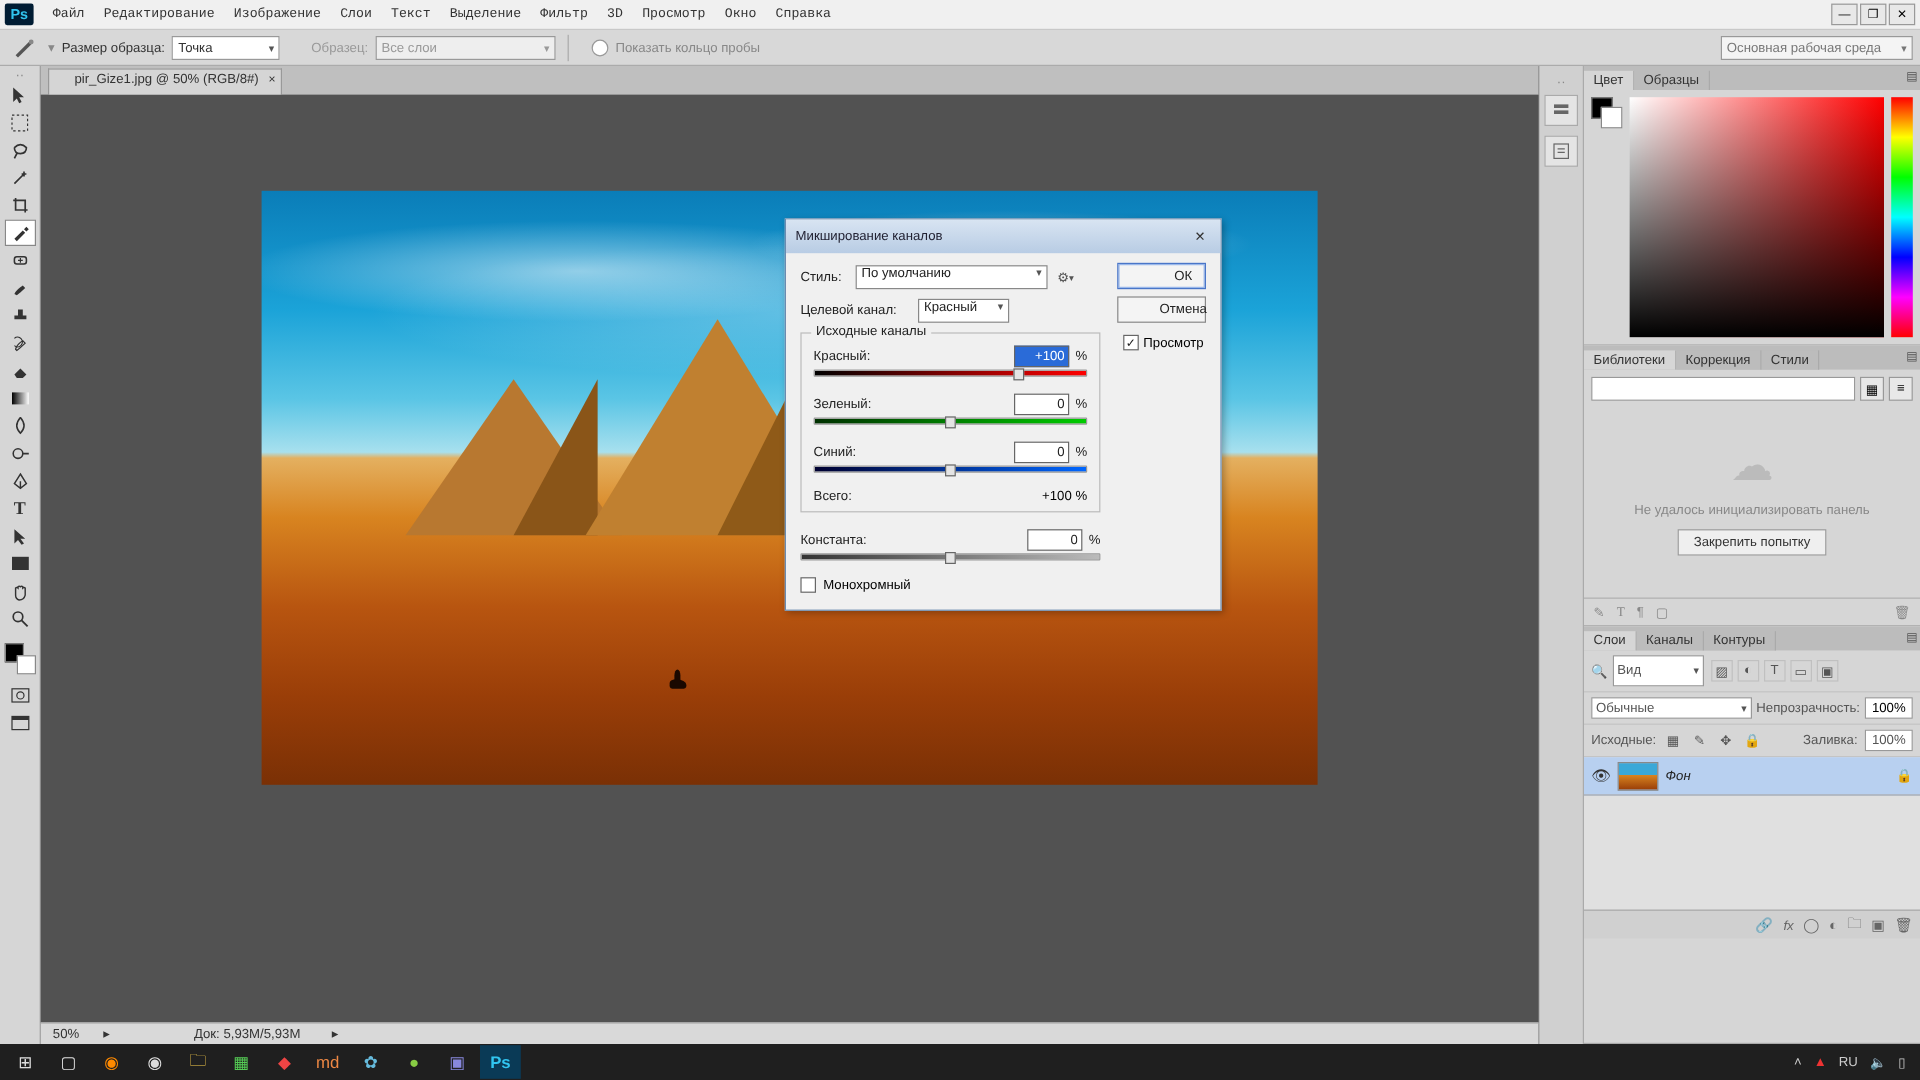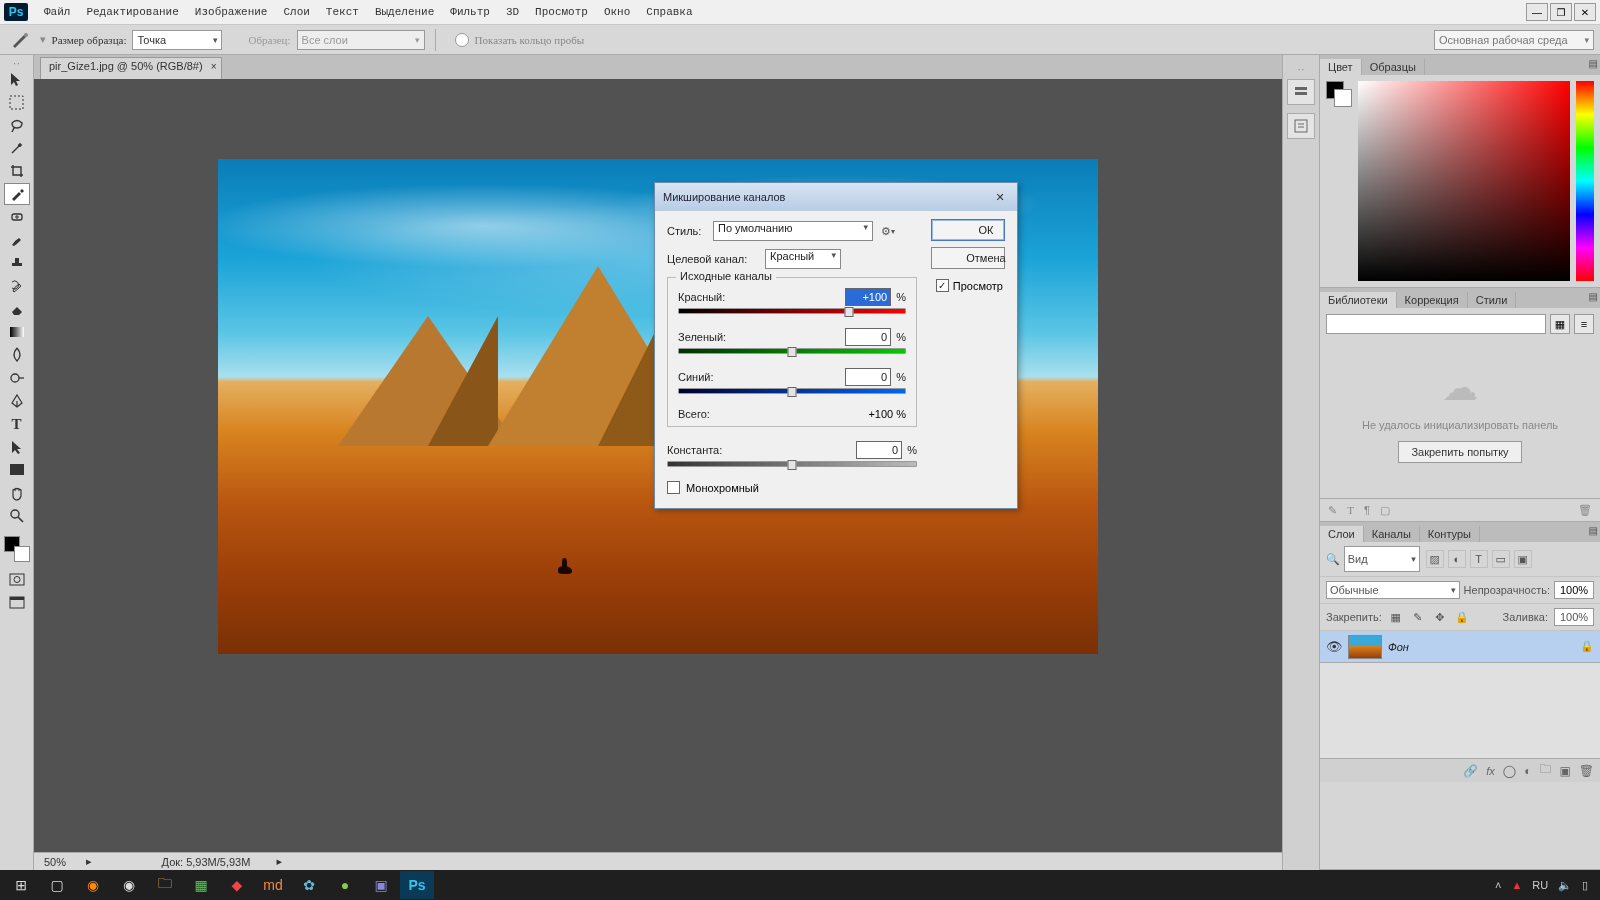--- a/index.html
+++ b/index.html
@@ -8,40 +8,40 @@
 
 .menubar { height:25px; background:#f0f0f0; border-bottom:1px solid #c8c8c8; display:flex; align-items:center; padding:0 4px; }
 .ps-logo { width:24px; height:18px; background:#001c33; color:#31c5f0; font-weight:bold; font-size:12px; display:flex; align-items:center; justify-content:center; margin-right:8px; border-radius:2px; }
 .menu-item { padding:3px 8px; color:#333; cursor:default;font-family:Liberation Mono, monospace; }
 .window-controls { margin-left:auto; display:flex; gap:2px; }
 .win-btn { width:22px; height:18px; display:flex; align-items:center; justify-content:center; border:1px solid #999; background:#e8e8e8; font-size:10px; }
 
 
 .optionsbar { height:30px; background:#d8d8d8; border-bottom:1px solid #ababab; display:flex; align-items:center; padding:0 6px; gap:6px; }
 .opt-icon { width:28px; height:22px; display:flex; align-items:center; justify-content:center; }
-.opt-label { color:#333;font-family:Liberation Serif, serif; }
+.opt-label { color:#333; }
 .opt-select { height:20px; background:#fff; border:1px solid #999; padding:0 18px 0 4px; position:relative; display:inline-flex; align-items:center; color:#333; }
 .opt-select.disabled { color:#999; background:#eee;}
 .opt-check { width:14px; height:14px; border:1px solid #999; background:#fff; border-radius:7px; }
 .workspace-select { margin-left:auto; width:160px; height:20px; border:1px solid #999; background:#f4f4f4; color:#777; display:flex; align-items:center; padding:0 4px; }
 
 
 .main { display:flex; height:calc(900px - 25px - 30px - 30px); }
 .toolbox { width:34px; background:#d6d6d6; border-right:1px solid #aaa; display:flex; flex-direction:column; align-items:center; padding-top:4px; gap:1px; }
 .tb-handle{ width:28px; height:8px; display:flex; justify-content:center; align-items:center; color:#888;}
 .tool { width:26px; height:22px; display:flex; align-items:center; justify-content:center; color:#333; font-size:14px; }
 .tool.sel { background:#fff; border:1px solid #888; }
 .tool-colors { margin-top:8px; width:26px; height:26px; position:relative; }
 .fg { position:absolute; left:0; top:0; width:16px; height:16px; background:#000; border:1px solid #888;}
 .bg { position:absolute; right:0; bottom:0; width:16px; height:16px; background:#fff; border:1px solid #888;}
 
 
 .canvas-wrap { flex:1; background:#525252; position:relative; }
 .doc-tab-bar { height:24px; background:#bfbfbf; display:flex; align-items:flex-end; padding-left:6px;}
-.doc-tab { height:22px; background:#d5d5d5; border:1px solid #999; border-bottom:none; padding:2px 18px 2px 8px; position:relative; color:#333; font-size:11px; }
+.doc-tab { height:22px; background:#d5d5d5; border:1px solid #999; border-bottom:none; padding:2px 18px 2px 21px; position:relative; color:#333; font-size:11px; }
 .doc-tab .x { position:absolute; right:4px; top:3px; font-size:10px;}
 .canvas-viewport{ position:absolute; left:0; right:0; top:24px; bottom:18px; display:flex; align-items:flex-start; justify-content:center; overflow:hidden; background:#525252;}
 .image {
   margin-top:80px;
   width:880px; height:495px; position:relative;
   background:
     linear-gradient(to bottom, #0a7db8 0%, #1ba3d8 20%, #5ac5e5 35%, #a8e0ee 44%, #e4b060 45%, #d88420 55%, #b85510 70%, #9a3e08 85%, #7a3005 100%);
 }
 
 .image::before{
@@ -194,21 +194,21 @@
       </svg>
   </div>
   <span style="color:#888">▾</span>
   <span class="opt-label">Размер образца:</span>
   <div class="opt-select" style="width:90px">
       <span>Точка</span>
       <span style="position:absolute;right:4px;font-size:9px;color:#555">▾</span>
     </div>
   <span style="width:14px"></span>
   <span class="opt-label" style="color:#999">Образец:</span>
-  <div class="opt-select disabled" style="width:128px">
+  <div class="opt-select disabled" style="width:150px">
       <span>Все слои</span>
       <span style="position:absolute;right:4px;font-size:9px;color:#999">▾</span>
     </div>
   <span style="width:10px;border-left:1px solid #aaa;height:22px;margin:0 4px;"></span>
   <div class="opt-check"></div>
   <span class="opt-label" style="color:#888">Показать кольцо пробы</span>
   <div class="workspace-select">
       <span>Основная рабочая среда</span>
       <span style="margin-left:auto;font-size:9px">▾</span>
     </div>
@@ -460,21 +460,21 @@
         </div>
         <div class="layers-ctrl2">
           <div class="blend-select">
               <span>Обычные</span>
               <span style="margin-left:auto;font-size:9px">▾</span>
             </div>
           <span class="op-label">Непрозрачность:</span>
           <div class="op-val">100%</div>
         </div>
         <div class="layers-ctrl3">
-          <span>Закрепить:</span>
+          <span>Исходные:</span>
           <span class="lock-ic">▦</span>
           <span class="lock-ic">✎</span>
           <span class="lock-ic">✥</span>
           <span class="lock-ic">🔒</span>
           <span style="margin-left:auto" class="op-label">Заливка:</span>
           <div class="op-val">100%</div>
         </div>
         <div class="layers-list">
           <div class="layer-row">
             <span class="layer-eye">👁</span>

